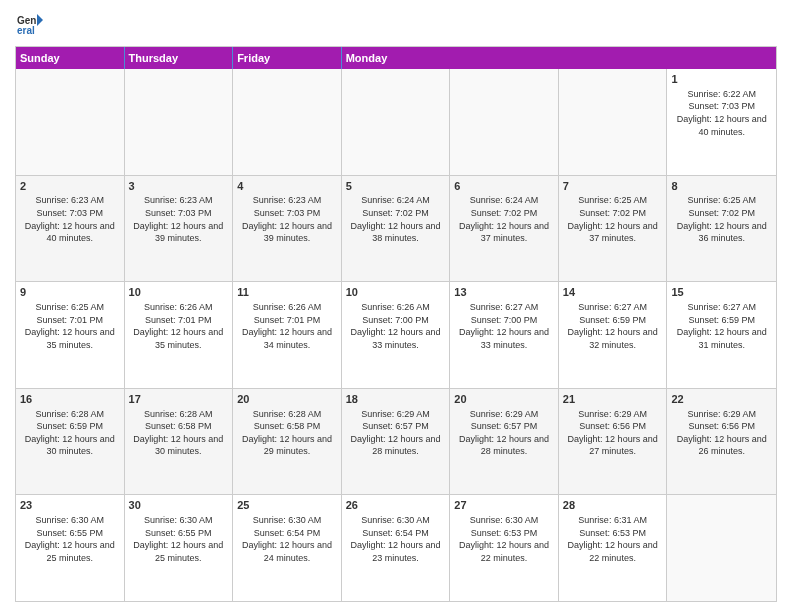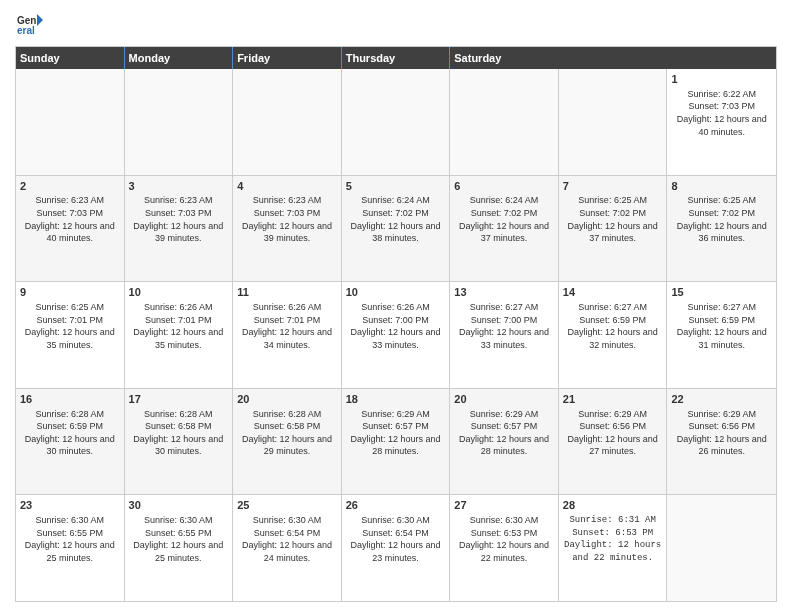--- a/index.html
+++ b/index.html
@@ -56,21 +56,21 @@
     }
     .calendar {
       flex: 1;
       display: flex;
       flex-direction: column;
       border: 1px solid #ccc;
     }
     .cal-header {
       display: grid;
       grid-template-columns: repeat(7, 1fr);
-      background: #404040;
+      background: #a21caf;
     }
     .cal-header-cell {
       color: #fff;
       font-size: 11px;
       font-weight: bold;
       padding: 5px 4px;
       text-align: left;
       border-right: 1px solid #4a8dd5;
     }
     .cal-header-cell:last-child { border-right: none; }
@@ -129,24 +129,23 @@
     </div>
     <div class="title-block">
       <div class="month-title"></div>
       <div class="location"></div>
     </div>
   </div>
 
   <div class="calendar">
     <div class="cal-header">
     <div class="cal-header-cell">Sunday</div>
+        <div class="cal-header-cell">Thursday</div>
+        <div class="cal-header-cell">Friday</div>
         <div class="cal-header-cell">Monday</div>
-        <div class="cal-header-cell">Friday</div>
-        <div class="cal-header-cell">Thursday</div>
-        <div class="cal-header-cell">Saturday</div>
       </div>
     <div class="cal-body">
     <div class="cal-row">
           <div class="cal-cell empty"></div>
           <div class="cal-cell empty"></div>
           <div class="cal-cell empty"></div>
           <div class="cal-cell empty"></div>
           <div class="cal-cell empty"></div>
           <div class="cal-cell empty"></div>
           <div class="cal-cell">
@@ -314,21 +313,21 @@
 Daylight: 12 hours and 23 minutes.</div>
           </div>
           <div class="cal-cell">
             <span class="day-num">27</span>
             <div class="day-info" style="white-space: pre-line;">Sunrise: 6:30 AM
 Sunset: 6:53 PM
 Daylight: 12 hours and 22 minutes.</div>
           </div>
           <div class="cal-cell">
             <span class="day-num">28</span>
-            <div class="day-info" style="white-space: pre-line; font-family: Liberation Mono, monospace;">Sunrise: 6:31 AM
+            <div class="day-info" style="white-space: pre-line;">Sunrise: 6:31 AM
 Sunset: 6:53 PM
 Daylight: 12 hours and 22 minutes.</div>
           </div>
           <div class="cal-cell empty"></div>
         </div>
       </div>
   </div>
 </div>
 
 </body></html>

